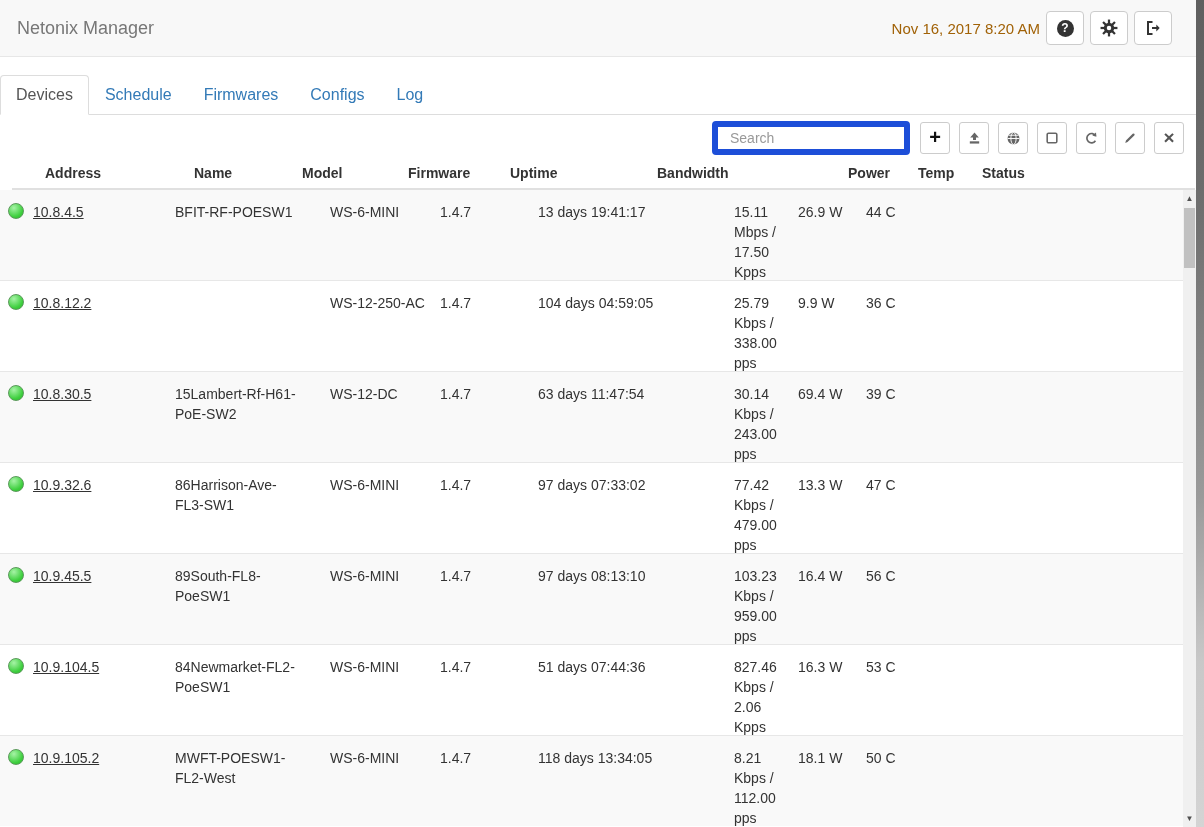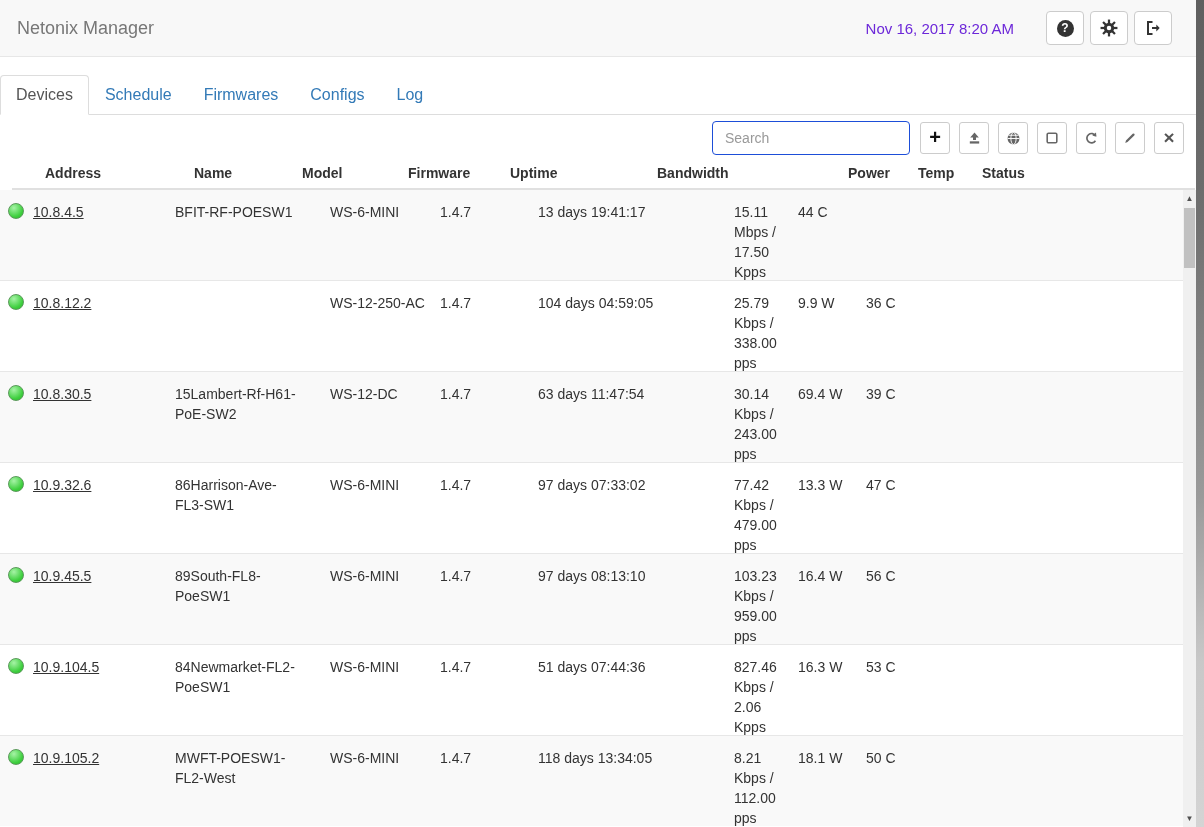--- a/index.html
+++ b/index.html
@@ -6,38 +6,38 @@
   html,body { width:1204px; height:827px; overflow:hidden; background:#fff;
     font-family:"Liberation Sans", sans-serif; font-size:14px; color:#333; }
   .app { position:relative; width:1204px; height:827px;border-radius:30px; }
 
   
   .app-header { position:absolute; top:0; left:0; width:1196px; height:57px;
     background:#f8f8f8; border-bottom:1px solid #e7e7e7;
     display:flex; align-items:center; justify-content:space-between; }
   .app-title { margin-left:17px; font-size:18px; color:#777; }
   .header-right { display:flex; align-items:center; margin-right:24px; }
-  .datetime { font-size:15px; color:#6d28d9; margin-right:26px; }
+  .datetime { font-size:15px; color:#a16207; margin-right:0; }
   .hbtn { width:38px; height:34px; background:#fff; border:1px solid #ccc; border-radius:4px;
     display:flex; align-items:center; justify-content:center; margin-left:6px; cursor:pointer; }
   .help-circle { width:17px; height:17px; border-radius:50%; background:#333; color:#fff;
     font-weight:bold; font-size:12px; line-height:17px; text-align:center; display:block; }
 
   
   .tabs { position:absolute; top:75px; left:0; width:1196px; }
   .tabs ul { list-style:none; display:flex; border-bottom:1px solid #ddd; }
   .tabs li { margin-bottom:-1px; }
   .tab { display:block; padding:10px 15px; font-size:16px; color:#337ab7; cursor:pointer;
     border:1px solid transparent; border-radius:4px 4px 0 0; text-decoration:none; }
   .tab.active { color:#555; background:#fff; border-color:#ddd #ddd transparent; cursor:default; }
 
   
   .toolbar { position:absolute; top:121px; left:0; width:1196px; height:34px;
     display:flex; justify-content:flex-end; align-items:center; padding-right:12px; }
-  .search-input { width:198px; height:34px; border:1px solid #1d4ed8; border-radius:4px;
+  .search-input { width:198px; height:34px; border:6px solid #1d4ed8; border-radius:4px;
     padding:6px 12px; font-size:14px; color:#555; outline:none; margin-right:1px;
     font-family:"Liberation Sans", sans-serif; }
   .search-input::placeholder { color:#999; }
   .tbtn { width:30px; height:32px; margin-left:9px; background:#fff; border:1px solid #ccc;
     border-radius:3px; display:flex; align-items:center; justify-content:center;
     cursor:pointer; color:#555; }
   .plus-glyph { font-size:20px; font-weight:bold; color:#111; line-height:1; margin-top:-2px; }
   .x-glyph { font-size:19px; font-weight:bold; color:#555; line-height:1; margin-top:-2px; }
 
   
@@ -208,20 +208,21 @@
   <div class="row">
     <div class="cell c-dot">
       <span class="dot"></span>
     </div>
     <div class="cell c-address">10.8.4.5</div>
     <div class="cell c-name">BFIT-RF-POESW1</div>
     <div class="cell c-model">WS-6-MINI</div>
     <div class="cell c-firmware">1.4.7</div>
     <div class="cell c-uptime">13 days 19:41:17</div>
     <div class="cell c-bandwidth">15.11 Mbps / 17.50 Kpps</div>
+    <div class="cell c-power">26.9 W</div>
     <div class="cell c-temp">44 C</div>
     <div class="cell c-status"></div>
   </div>
 
   <div class="row">
     <div class="cell c-dot">
       <span class="dot"></span>
     </div>
     <div class="cell c-address">10.8.12.2</div>
     <div class="cell c-name"></div>

